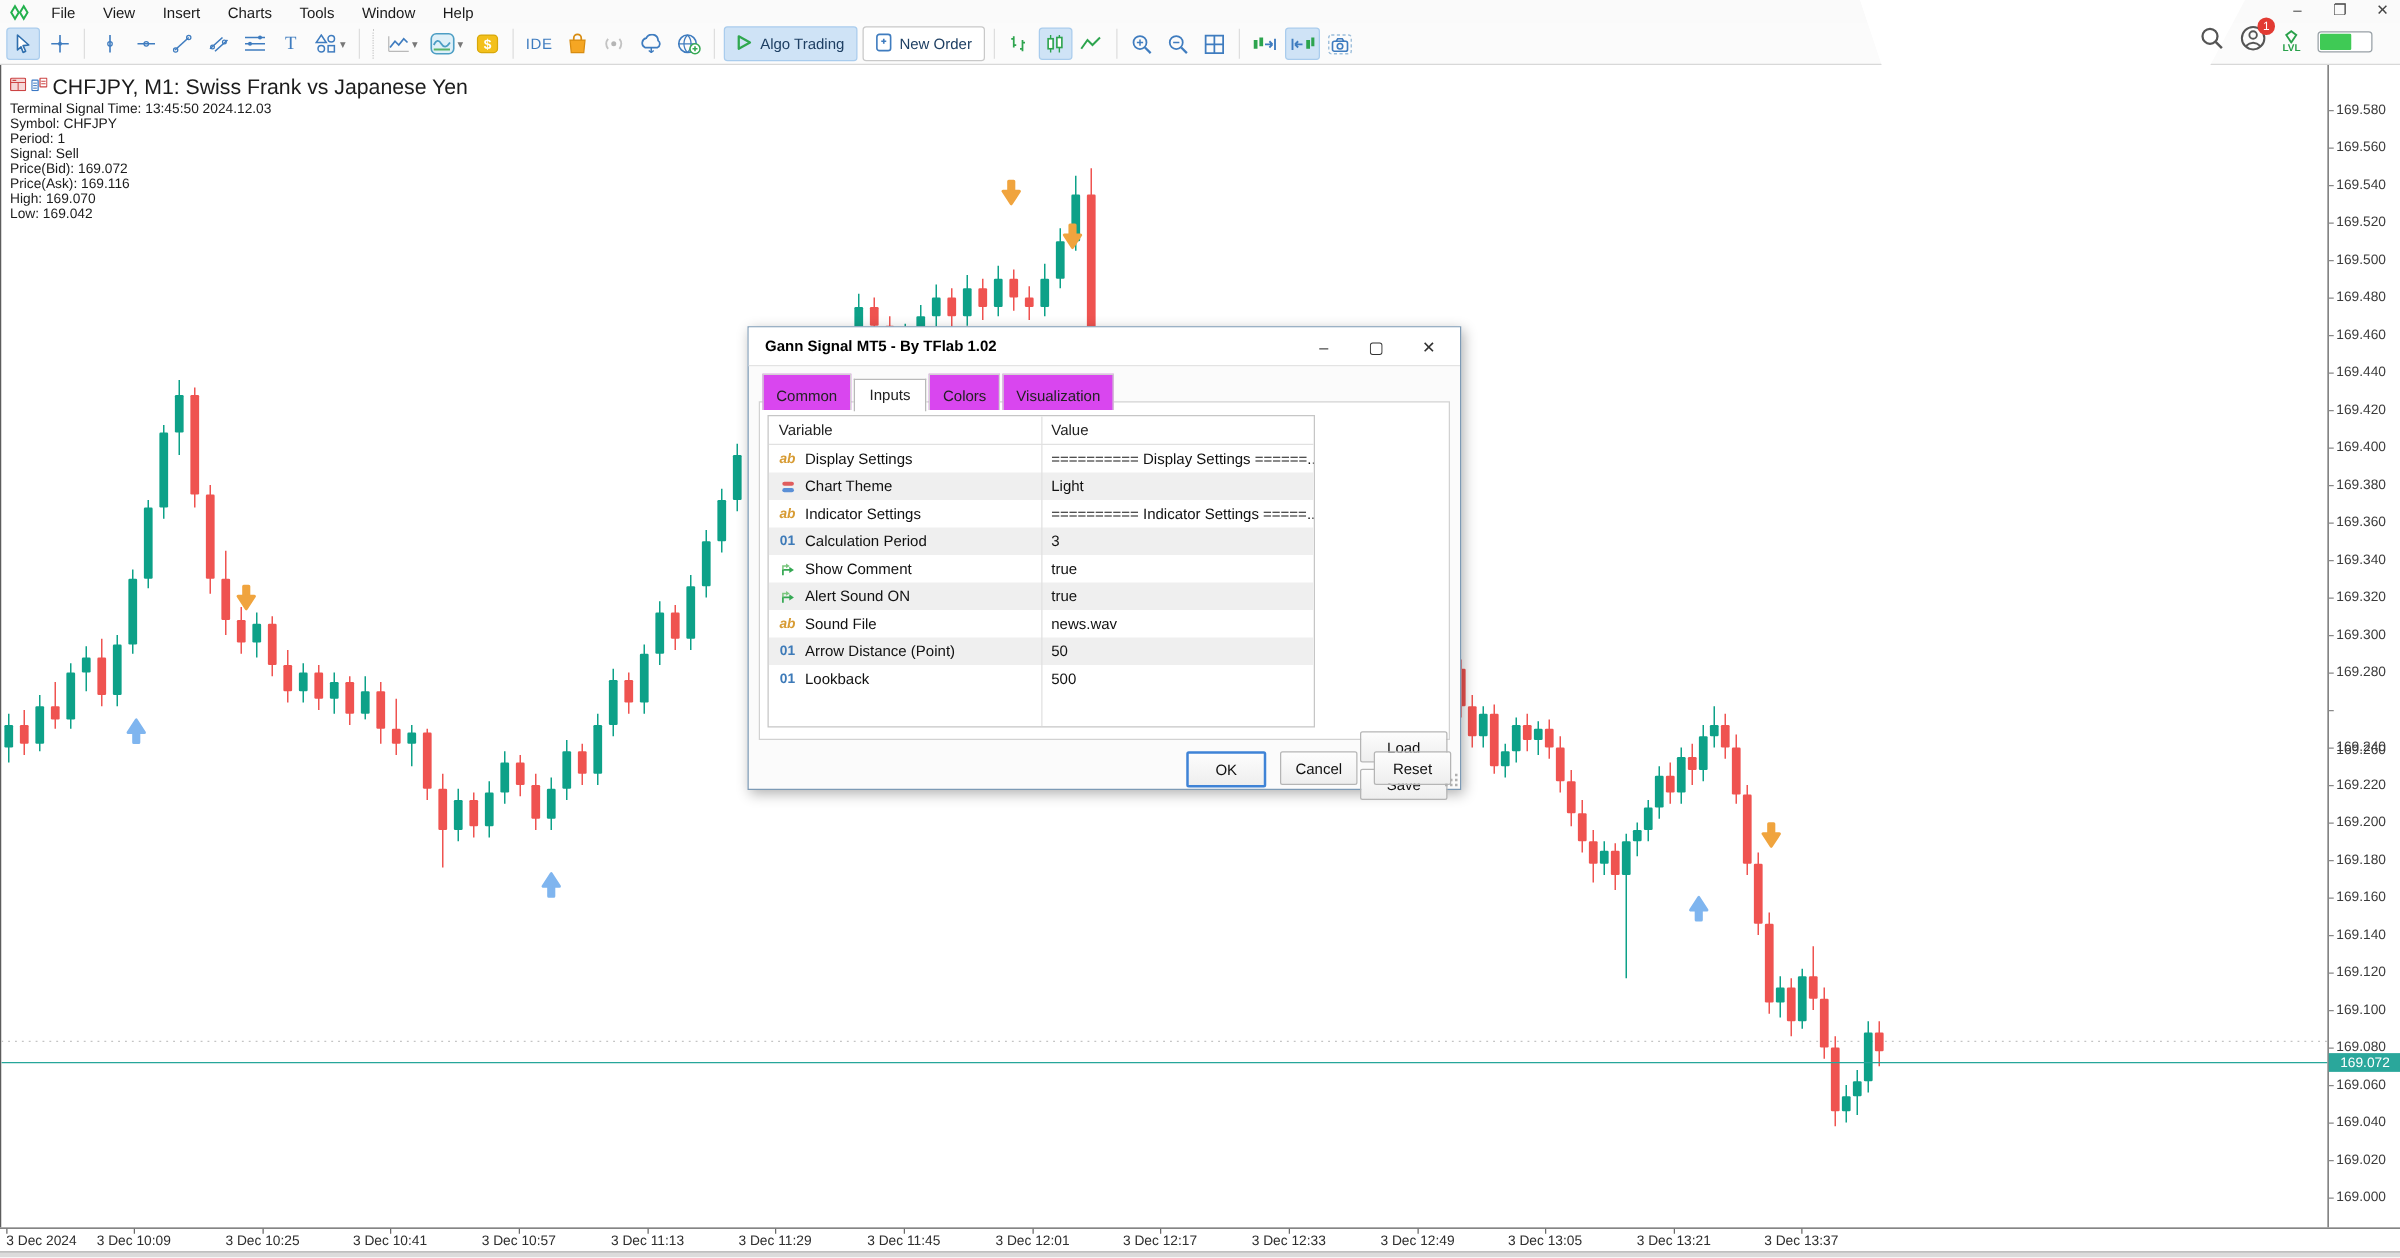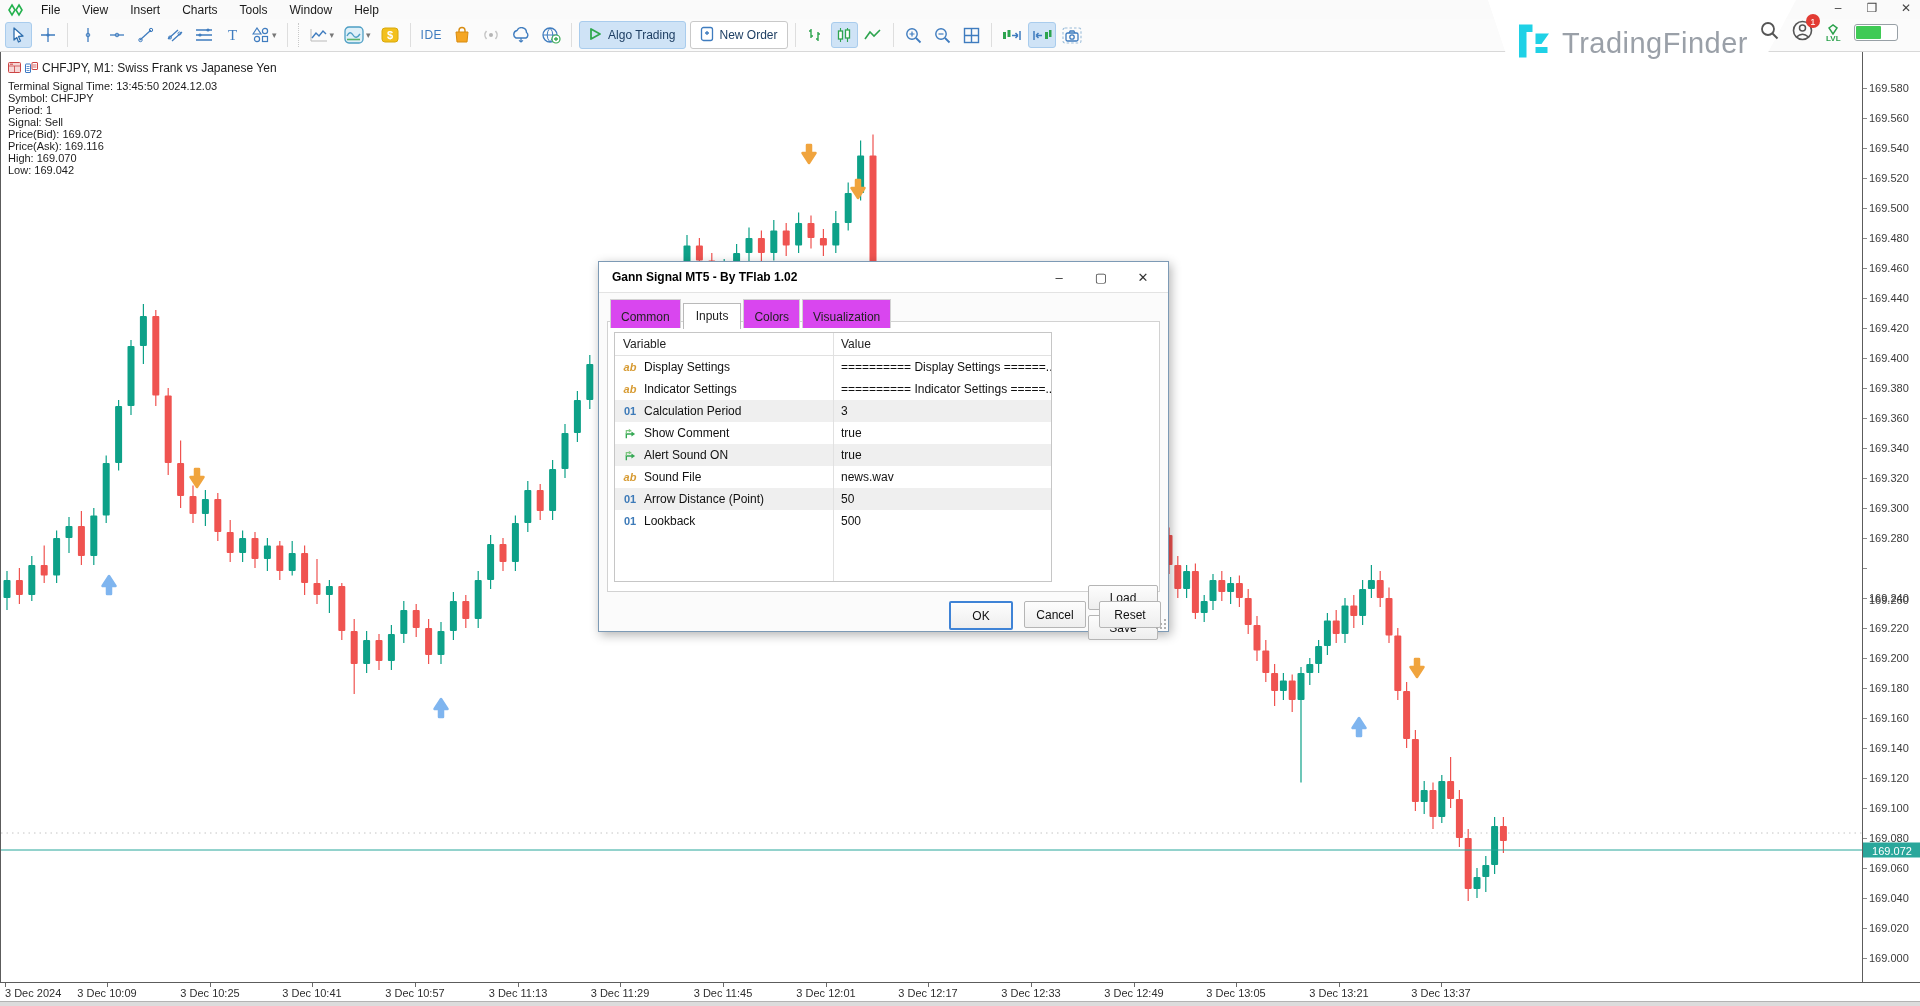--- a/index.html
+++ b/index.html
@@ -21,21 +21,21 @@
   .tfbtn.active{background:#cfe3f6;border-color:#a9cced;}
   .caret{font-size:9px;color:#777;margin-left:2px;}
   .txtbtn{display:flex;align-items:center;gap:6px;height:26px;padding:0 9px;border-radius:3px;font-size:12px;color:#1e3f63;border:1px solid transparent;margin:0 2px;}
   .txtbtn.blue{background:#cfe3f6;border-color:#a9cced;}
   .txtbtn.frame{border-color:#c9c9c9;background:#fff;}
   
   #chart-region{position:absolute;left:0;top:52px;width:1862px;height:930px;background:#fff;border-left:1px solid #5c5c5c;box-sizing:border-box;overflow:hidden;}
   #chart-svg{position:absolute;left:0;top:0;}
   #info-block{position:absolute;left:7px;top:10px;font-size:11px;line-height:11.5px;color:#1c1c1c;z-index:2;}
   #info-title{display:flex;align-items:center;gap:4px;margin-bottom:5px;}
-  #info-title .t{font-size:12px;color:#1c1c1c;}
+  #info-title .t{font-size:17px;color:#1c1c1c;}
   .info-line{margin-bottom:0.6px;}
   
   #price-axis{position:absolute;left:1862px;top:52px;width:58px;height:930px;background:#fff;border-left:1px solid #5c5c5c;box-sizing:border-box;font-size:11px;color:#3b3b3b;}
   .pa-label{position:absolute;left:6px;transform:translateY(-50%);white-space:nowrap;}
   .pa-tick{position:absolute;left:0;width:4px;height:1px;background:#8a8a8a;}
   #pa-badge{position:absolute;left:0;width:58px;height:15px;background:#2aa79b;color:#fff;display:flex;align-items:center;justify-content:center;font-size:11px;transform:translateY(-50%);}
   
   #time-axis{position:absolute;left:0;top:982px;width:1920px;height:19px;background:#fff;border-top:1px solid #5c5c5c;box-sizing:border-box;font-size:11px;color:#2e2e2e;}
   .ta-label{position:absolute;top:4px;white-space:nowrap;}
   .ta-tick{position:absolute;top:0;width:1px;height:4px;background:#6a6a6a;}
@@ -344,30 +344,20 @@
           <circle cx="10" cy="10" r="2.2" fill="none" stroke="#3f7cbf" stroke-width="1.3"></circle>
         </svg>
       </span>
     </div>
 </div>
 
 <div id="watermark">
   <svg width="352" height="90">
       <polygon points="40,0 348,0 300,90 70,90" fill="#ffffff"></polygon>
     </svg>
-  <div id="brand-row">
-    <span>
-      <svg width="42" height="46" viewBox="0 0 56 52">
-          <path d="M12 4 H30 V14 H22 V48 H12 Z" fill="#1fd1e6"></path>
-          <path d="M34 16 H52 L42 30 H34 Z" fill="#1fd1e6"></path>
-          <path d="M34 34 H50 V42 H34 Z" fill="#1fd1e6"></path>
-        </svg>
-    </span>
-    <span id="brand-text">TradingFinder</span>
-  </div>
 </div>
 
 <div id="status-cluster">
   <span><svg width="19" height="19" viewBox="0 0 19 19">
         <circle cx="8" cy="8" r="6" fill="none" stroke="#555" stroke-width="1.8"></circle>
         <path d="M12.5 12.5 L17.5 17.5" stroke="#555" stroke-width="2"></path>
       </svg></span>
   <span id="notif-wrap">
     <span><svg width="21" height="21" viewBox="0 0 21 21">
           <circle cx="10.5" cy="10.5" r="9" fill="none" stroke="#555" stroke-width="1.6"></circle>
@@ -756,20 +746,32 @@
             <div class="pc1" style="padding-left:8px;">Variable</div>
             <div class="pc2">Value</div>
           </div>
           <div class="prow">
             <div class="pc1">
               <span class="ric ab">ab</span>
               <span>Display Settings</span>
             </div>
             <div class="pc2">========== Display Settings ======...</div>
           </div>
+          <div class="prow alt">
+            <div class="pc1">
+              <span class="ric">
+                <svg width="13" height="13" viewBox="0 0 14 14">
+                  <rect x="2" y="2.5" width="10" height="3.6" rx="1.8" fill="#e05d5d"></rect>
+                  <rect x="2" y="8" width="10" height="3.6" rx="1.8" fill="#5a8fd6"></rect>
+                </svg>
+              </span>
+              <span>Chart Theme</span>
+            </div>
+            <div class="pc2">Light</div>
+          </div>
           <div class="prow">
             <div class="pc1">
               <span class="ric ab">ab</span>
               <span>Indicator Settings</span>
             </div>
             <div class="pc2">========== Indicator Settings =====...</div>
           </div>
           <div class="prow alt">
             <div class="pc1">
               <span class="ric num">01</span>

